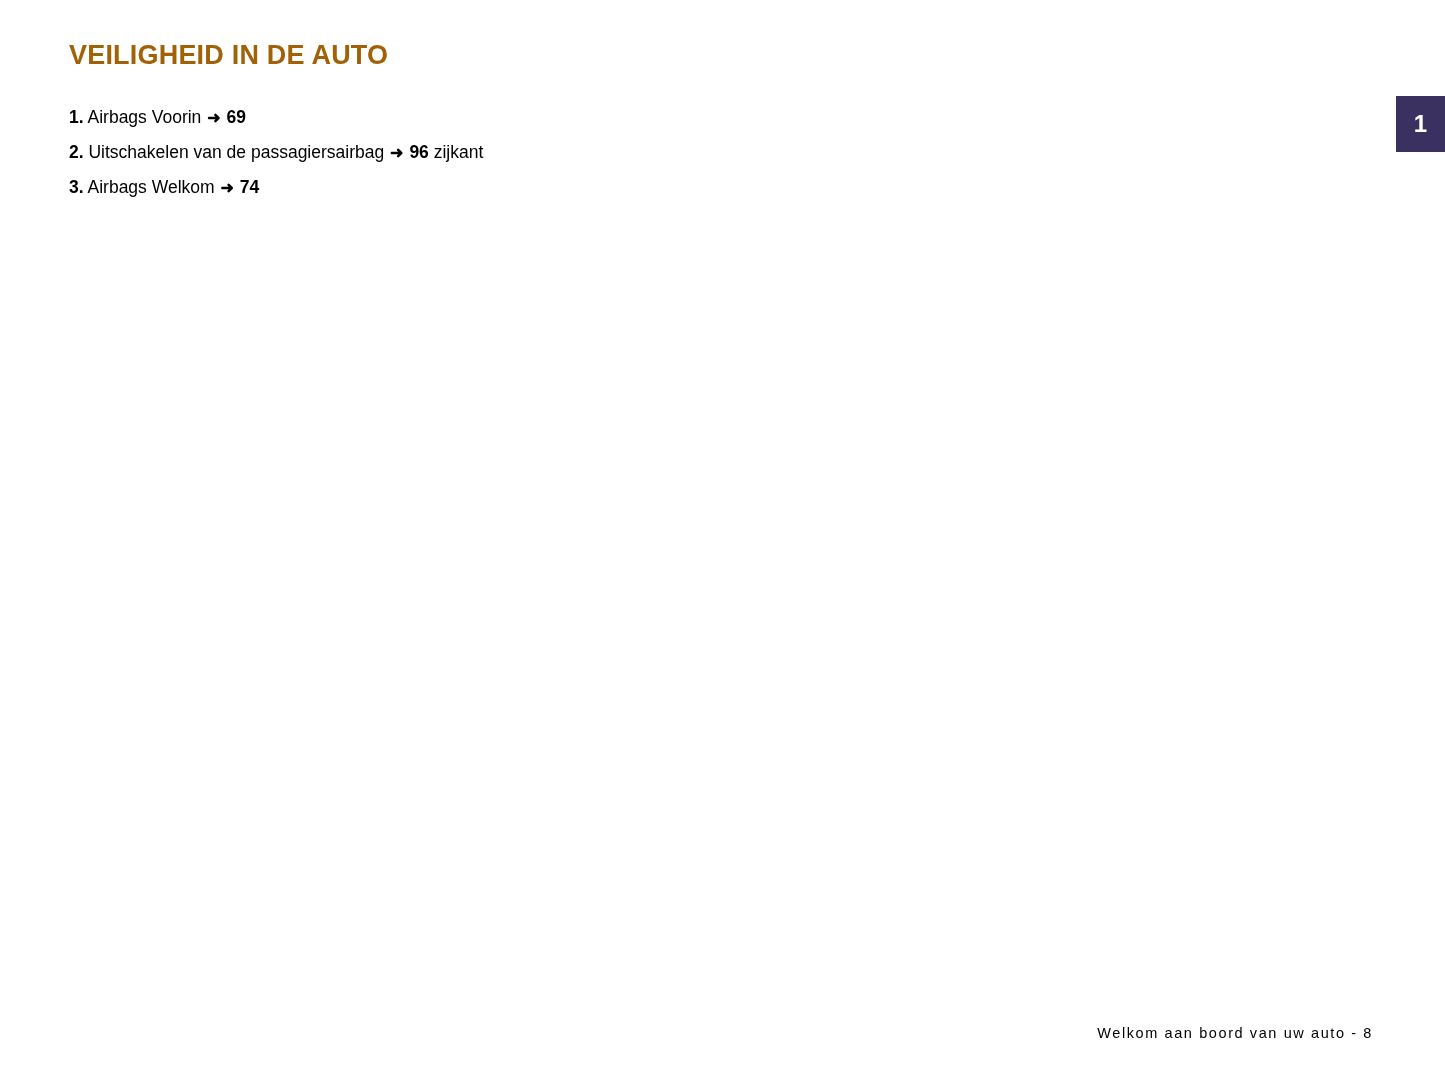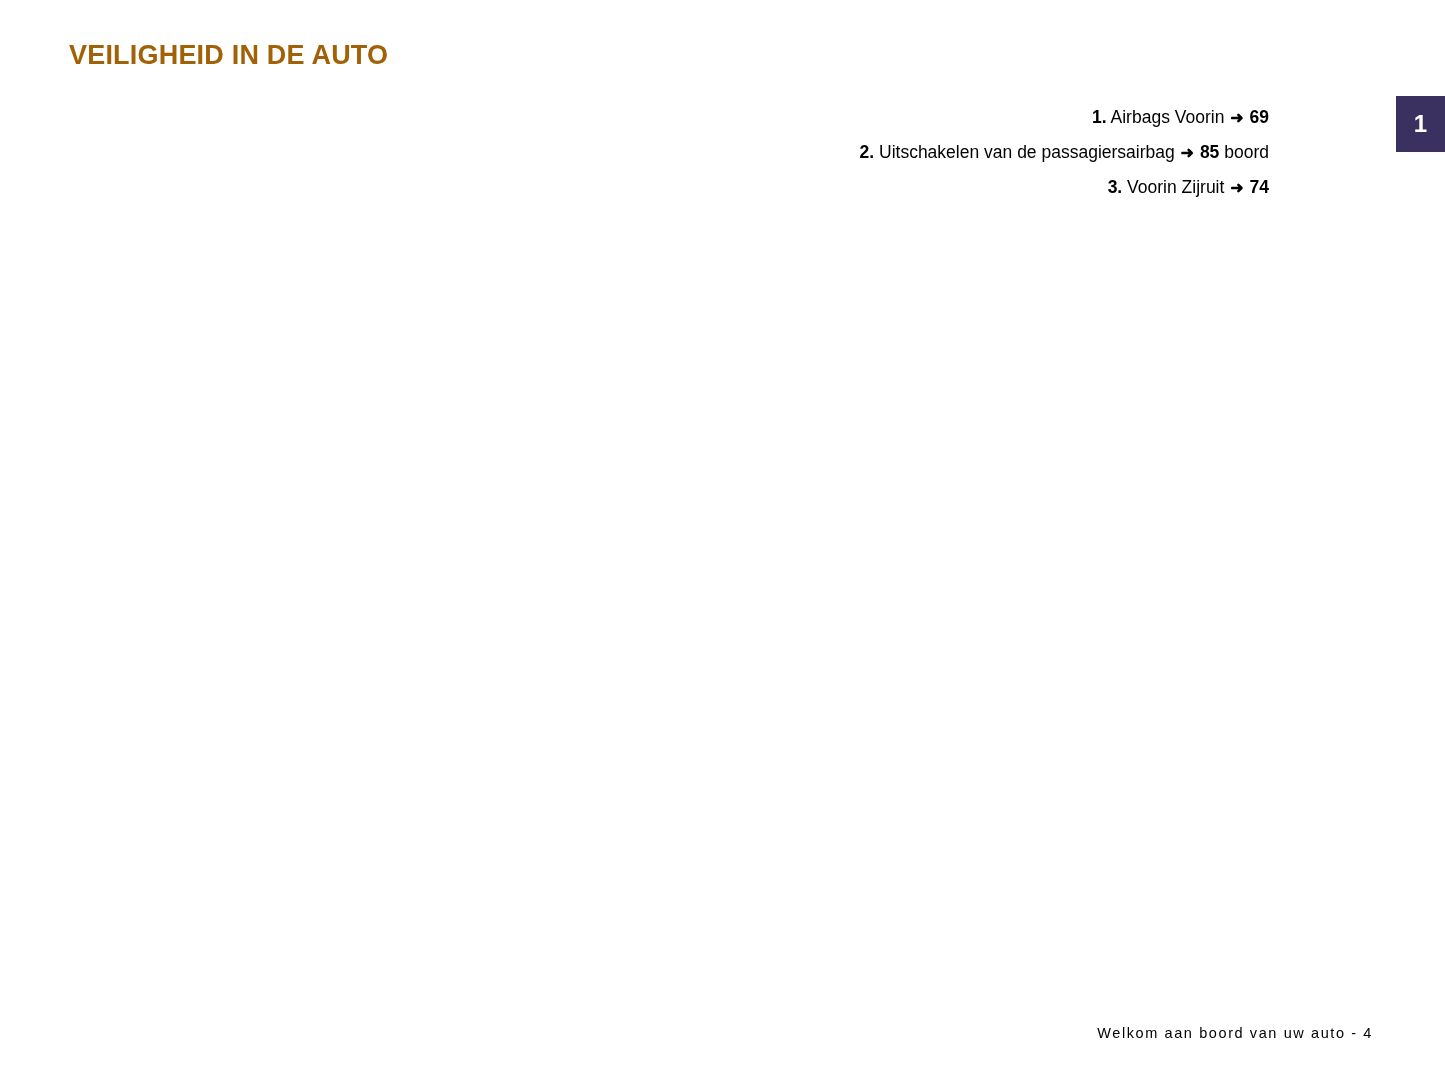--- a/index.html
+++ b/index.html
@@ -37,21 +37,20 @@
     left: 69px;
     top: 100px;
     width: 1200px;
   }
 
   .toc-item {
     font-size: 17.5px;
     line-height: 35px;
     color: #000000;
     white-space: nowrap;
-    text-align: right;
   }
 
   .toc-num {
     font-weight: bold;
   }
 
   .toc-label {
     font-weight: normal;
   }
 
@@ -112,35 +111,35 @@
       <span class="toc-label">Airbags Voorin</span>
       <span class="arrow-icon">➜</span>
       <span class="toc-page">69</span>
       <span class="toc-tail"></span>
     </div>
 
     <div class="toc-item">
       <span class="toc-num">2.</span>
       <span class="toc-label">Uitschakelen van de passagiersairbag</span>
       <span class="arrow-icon">➜</span>
-      <span class="toc-page">85</span>
-      <span class="toc-tail">boord</span>
+      <span class="toc-page">96</span>
+      <span class="toc-tail">zijkant</span>
     </div>
 
     <div class="toc-item">
       <span class="toc-num">3.</span>
-      <span class="toc-label">Voorin Zijruit</span>
+      <span class="toc-label">Airbags Welkom</span>
       <span class="arrow-icon">➜</span>
       <span class="toc-page">74</span>
       <span class="toc-tail"></span>
     </div>
 
 
 
   </div>
 
   <div class="chapter-tab" style="background: rgb(59, 49, 97);">
     <span>1</span>
   </div>
 
-  <div class="footer">Welkom aan boord van uw auto - 4</div>
+  <div class="footer">Welkom aan boord van uw auto - 8</div>
 
 </div>
 
 </body></html>

